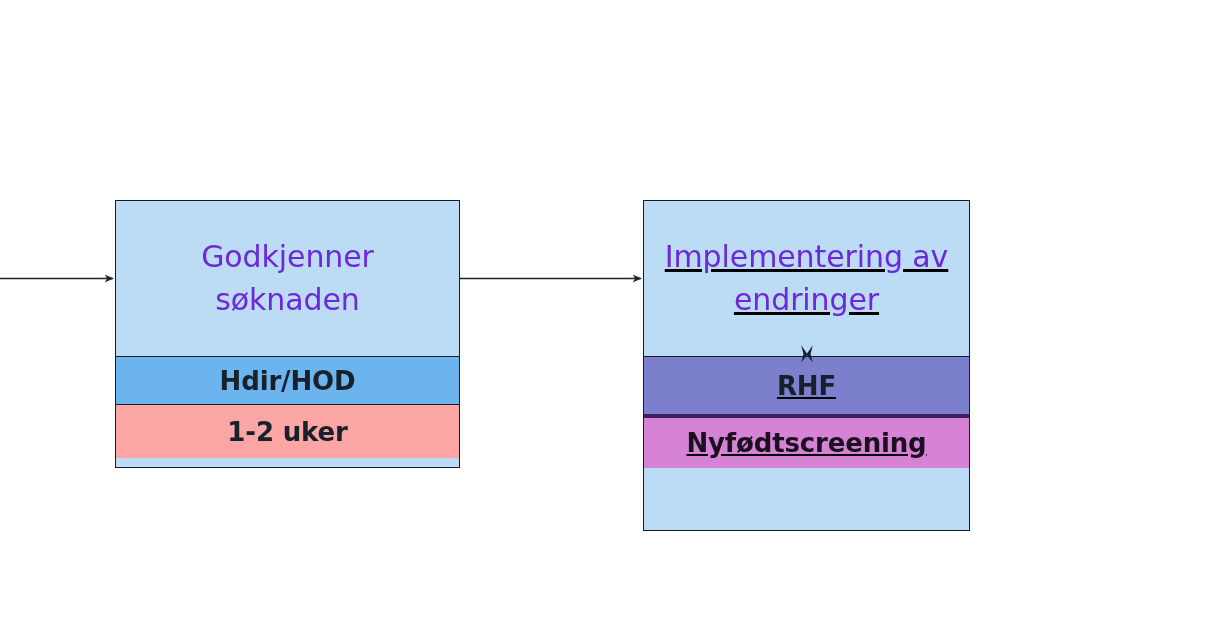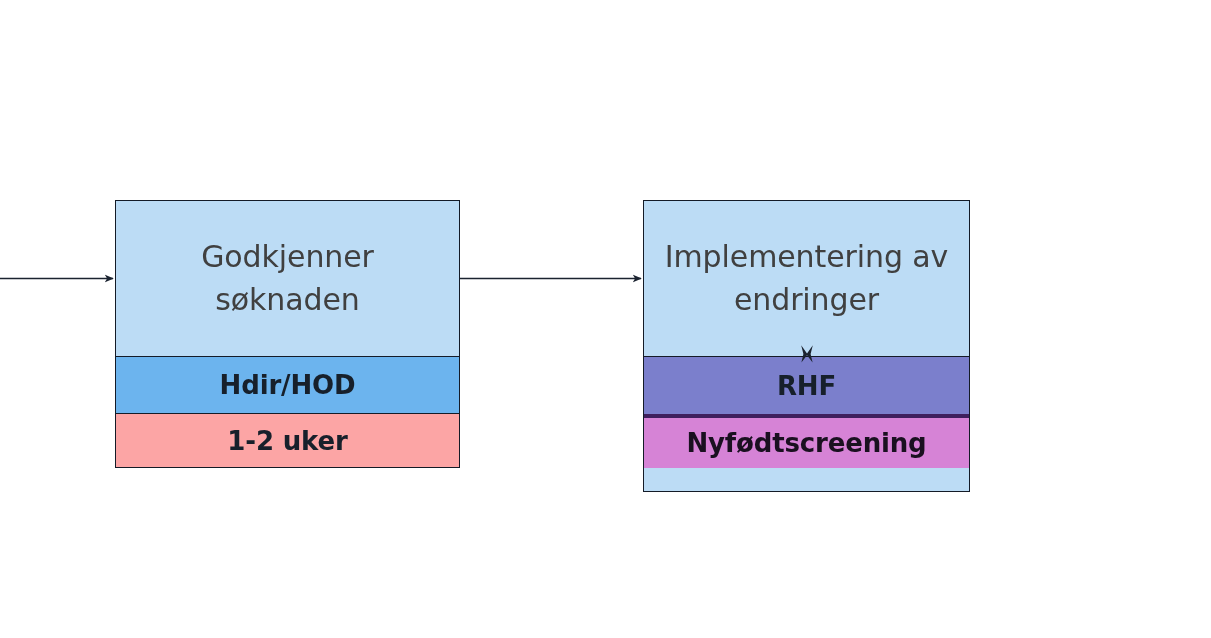--- a/index.html
+++ b/index.html
@@ -41,21 +41,21 @@
     border: 1.6px solid #141b27;
     background: #bcdcf5;
   }
 
   .node-title {
     flex: 1 1 auto;
     display: flex;
     align-items: center;
     justify-content: center;
     text-align: center;
-    color: #404040;
+    color: #6d28d9;
     font-size: 30px;
     font-weight: 400;
     line-height: 1.42;
     padding: 0 8px;
     letter-spacing: -0.1px;
     white-space: pre-line;
   }
 
   .node-band {
     flex: 0 0 auto;
@@ -67,32 +67,32 @@
     font-weight: 700;
     color: #17202b;
     letter-spacing: -0.15px;
     box-sizing: border-box;
   }
 
   
   #node-approval { left: 115px; top: 200px; width: 345px; height: 268px; }
   #node-approval .node-title { height: 155px; flex: 0 0 155px; }
   #node-approval .band-owner {
-    height: 57px;
+    height: 48px;
     background: #6cb4ee;
     border-top: 1.8px solid #141b27;
   }
   #node-approval .band-duration {
     height: 54px;
     background: #fca5a5;
     border-top: 1.8px solid #141b27;
   }
 
   
-  #node-implementation { left: 643px; top: 200px; width: 327px; height: 292px; }
+  #node-implementation { left: 643px; top: 200px; width: 327px; height: 331px; text-decoration: underline; }
   #node-implementation .node-title { height: 155px; flex: 0 0 155px; }
   #node-implementation .band-owner {
     height: 58px;
     background: #7b7fcc;
     border-top: 1.8px solid #141b27;
     text-align: right;
   }
   #node-implementation .band-program {
     height: 54px;
     background: #d683d6;

